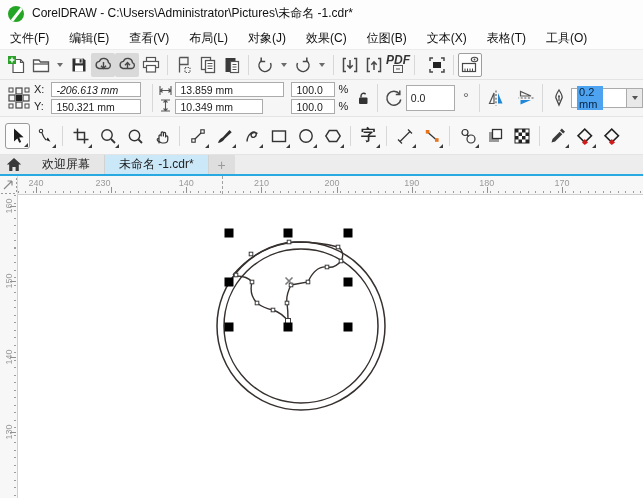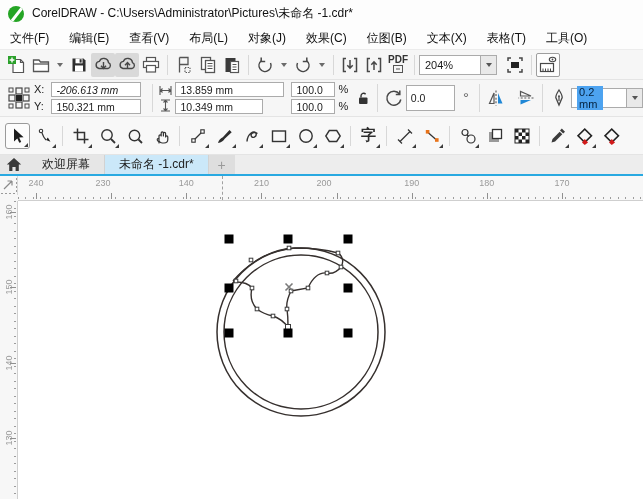--- a/index.html
+++ b/index.html
@@ -48,21 +48,21 @@
   .glyph-text { font-size:15px; font-weight:bold; color:#2e2e2e; }
 
   
   .tabbar { height:21px; background:#e6e6e6; display:flex; align-items:stretch; border-bottom:2px solid #29a9e1; }
   .home-btn { width:28px; display:flex; align-items:center; justify-content:center; }
   .tab { display:flex; align-items:center; padding:0 14px; font-size:12px; color:#222; border-right:1px solid #d2d2d2; }
   .tab.active { background:#cbe8f9; }
   .newtab-btn { width:26px; display:flex; align-items:center; justify-content:center; color:#9a9a9a; font-size:14px; background:#dedede; }
 
   
-  .rulerrow { height:25px; display:flex; background:#f7f7f7; }
+  .rulerrow { height:19px; display:flex; background:#f7f7f7; }
   .ruler-corner { width:18px; height:19px; flex:0 0 18px; position:relative; border-right:1px solid #d9d9d9; }
   .hruler { position:relative; flex:1; overflow:hidden; border-bottom:1px solid #cfcfcf; }
   .hruler .dots { position:absolute; left:0; right:0; bottom:1px; height:2px;
     background-image:repeating-linear-gradient(to right,#9d9d9d 0 1px,transparent 1px 7.5px); }
   .hrl { position:absolute; top:2px; transform:translateX(-50%); font-size:9px; color:#9a9a9a; }
   .htick { position:absolute; bottom:1px; width:1px; height:6px; background:#909090; }
   .pageline { position:absolute; top:0; bottom:0; left:204px; width:0; border-left:1px dashed #a0a0a0; }
 
   .content { display:flex; height:303px; }
   .vruler { width:18px; flex:0 0 18px; position:relative; background:#f7f7f7; border-right:1px solid #cfcfcf; overflow:hidden; }
@@ -185,32 +185,28 @@
     </svg>
   </div>
   <div class="tbtn">
     <svg width="20" height="20" viewBox="0 0 20 20">
       <path d="M6 3.5 H3.5 V16.5 H6 M14 3.5 H16.5 V16.5 H14" fill="none" stroke="#474747" stroke-width="1.5"></path>
       <path d="M10 15 v-8 M7.3 9.7 l2.7 -2.9 2.7 2.9" fill="none" stroke="#474747" stroke-width="1.5"></path>
     </svg>
   </div>
   <div class="tbtn">
     <div style="text-align:center;line-height:8px;">
-      <div style="font-size:10px;font-weight:bold;color:#333;">PDF</div>
+      <div style="font-size:12px;font-weight:bold;color:#333;font-style:italic;">PDF</div>
       <svg width="10" height="8" viewBox="0 0 10 8" style="margin:1px auto 0;">
         <rect x="0.5" y="0.5" width="9" height="7" fill="none" stroke="#555" stroke-width="1"></rect>
         <path d="M3 4 h4" stroke="#555" stroke-width="1"></path>
       </svg>
     </div>
   </div>
   <div class="sep"></div>
-  <div class="combo" style="width:78px;">
-    <div class="val" style="flex:1;">204%</div>
-    <div class="drop"></div>
-  </div>
   <div style="width:6px;"></div>
   <div class="tbtn">
     <svg width="20" height="20" viewBox="0 0 20 20">
       <path d="M3 6 V3 H6 M14 3 H17 V6 M17 14 V17 H14 M6 17 H3 V14" fill="none" stroke="#474747" stroke-width="1.5"></path>
       <rect x="6" y="7" width="8" height="6" fill="#222"></rect>
     </svg>
   </div>
   <div class="sep"></div>
   <div class="tbtn outlined">
     <svg width="20" height="20" viewBox="0 0 20 20">
@@ -478,21 +474,21 @@
     <div class="dots"></div>
     <div class="pageline"></div>
   <div class="hrl" style="left: 18px;">240</div>
       <div class="htick" style="left: 18px;"></div>
       <div class="hrl" style="left: 85px; text-align: center;">230</div>
       <div class="htick" style="left: 93.14px;"></div>
       <div class="hrl" style="left: 168.28px;">140</div>
       <div class="htick" style="left: 168.28px;"></div>
       <div class="hrl" style="left: 243.42px;">210</div>
       <div class="htick" style="left: 243.42px;"></div>
-      <div class="hrl" style="left: 306px; text-align: right;">200</div>
+      <div class="hrl" style="left: 314px; text-align: right;">200</div>
       <div class="htick" style="left: 318.56px;"></div>
       <div class="hrl" style="left: 393.7px;">190</div>
       <div class="htick" style="left: 393.7px;"></div>
       <div class="hrl" style="left: 468.84px;">180</div>
       <div class="htick" style="left: 468.84px;"></div>
       <div class="hrl" style="left: 543.98px;">170</div>
       <div class="htick" style="left: 543.98px;"></div>
     </div>
 </div>
 

